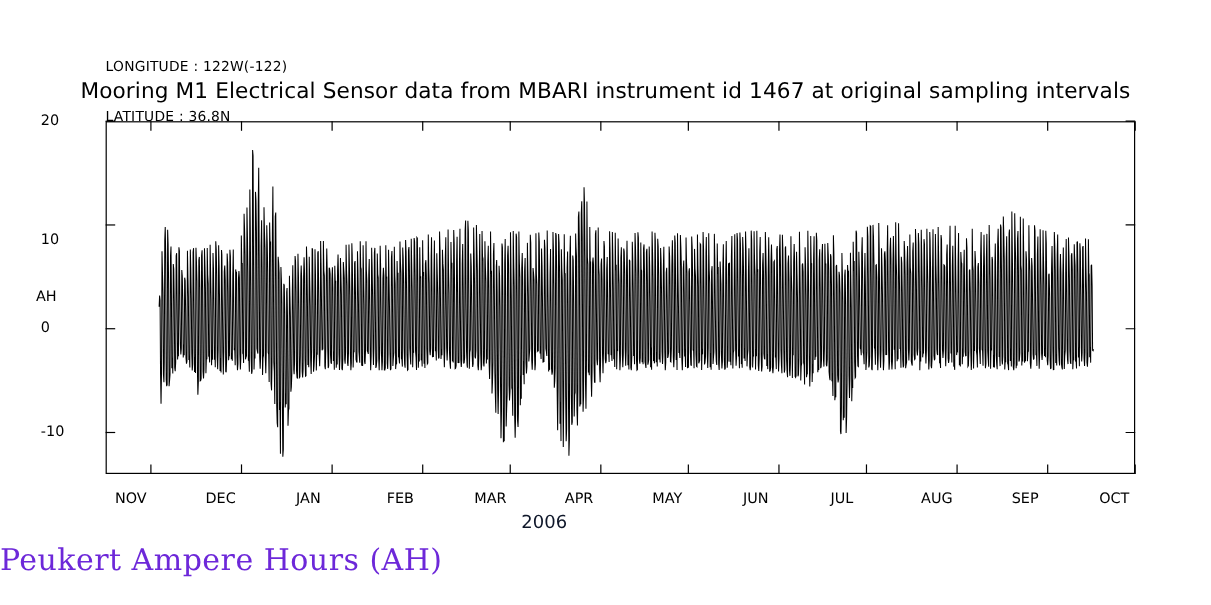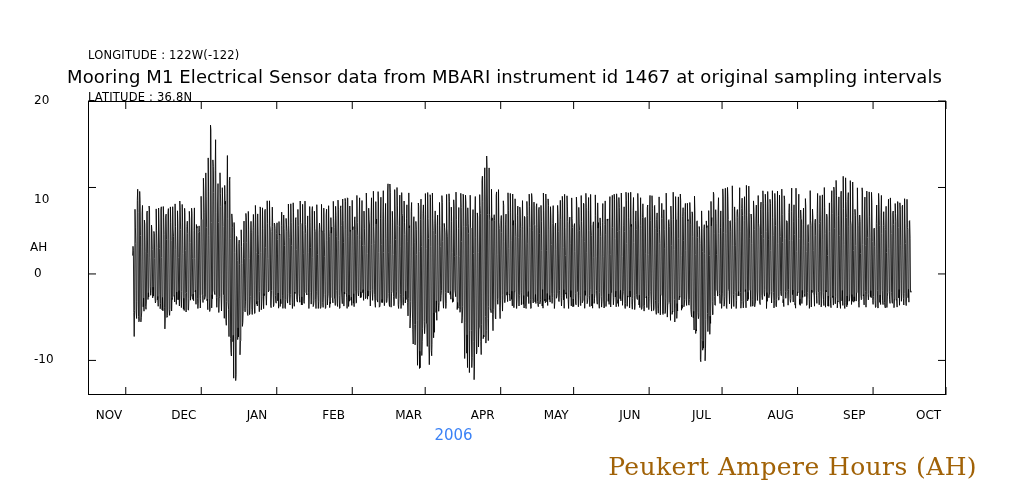--- a/index.html
+++ b/index.html
@@ -77,31 +77,31 @@
     top: 408px;
   }
   .x-axis-title {
     position: absolute;
     left: 0;
     top: 426px;
     width: 907px;
     text-align: center;
     font-family: "DejaVu Sans", sans-serif;
     font-size: 15px;
-    color: #3b82f6;
+    color: #0f172a;
   }
   .figure-caption {
     position: absolute;
     left: 0;
     top: 452px;
     width: 977px;
-    text-align: right;
+    text-align: left;
     font-family: "DejaVu Serif", serif;
     font-size: 25px;
-    color: #a16207;
+    color: #6d28d9;
     letter-spacing: 0.4px;
   }
   svg.series-svg {
     position: absolute;
     left: 0;
     top: 0;
   }
 </style>
 </head>
 <body>

